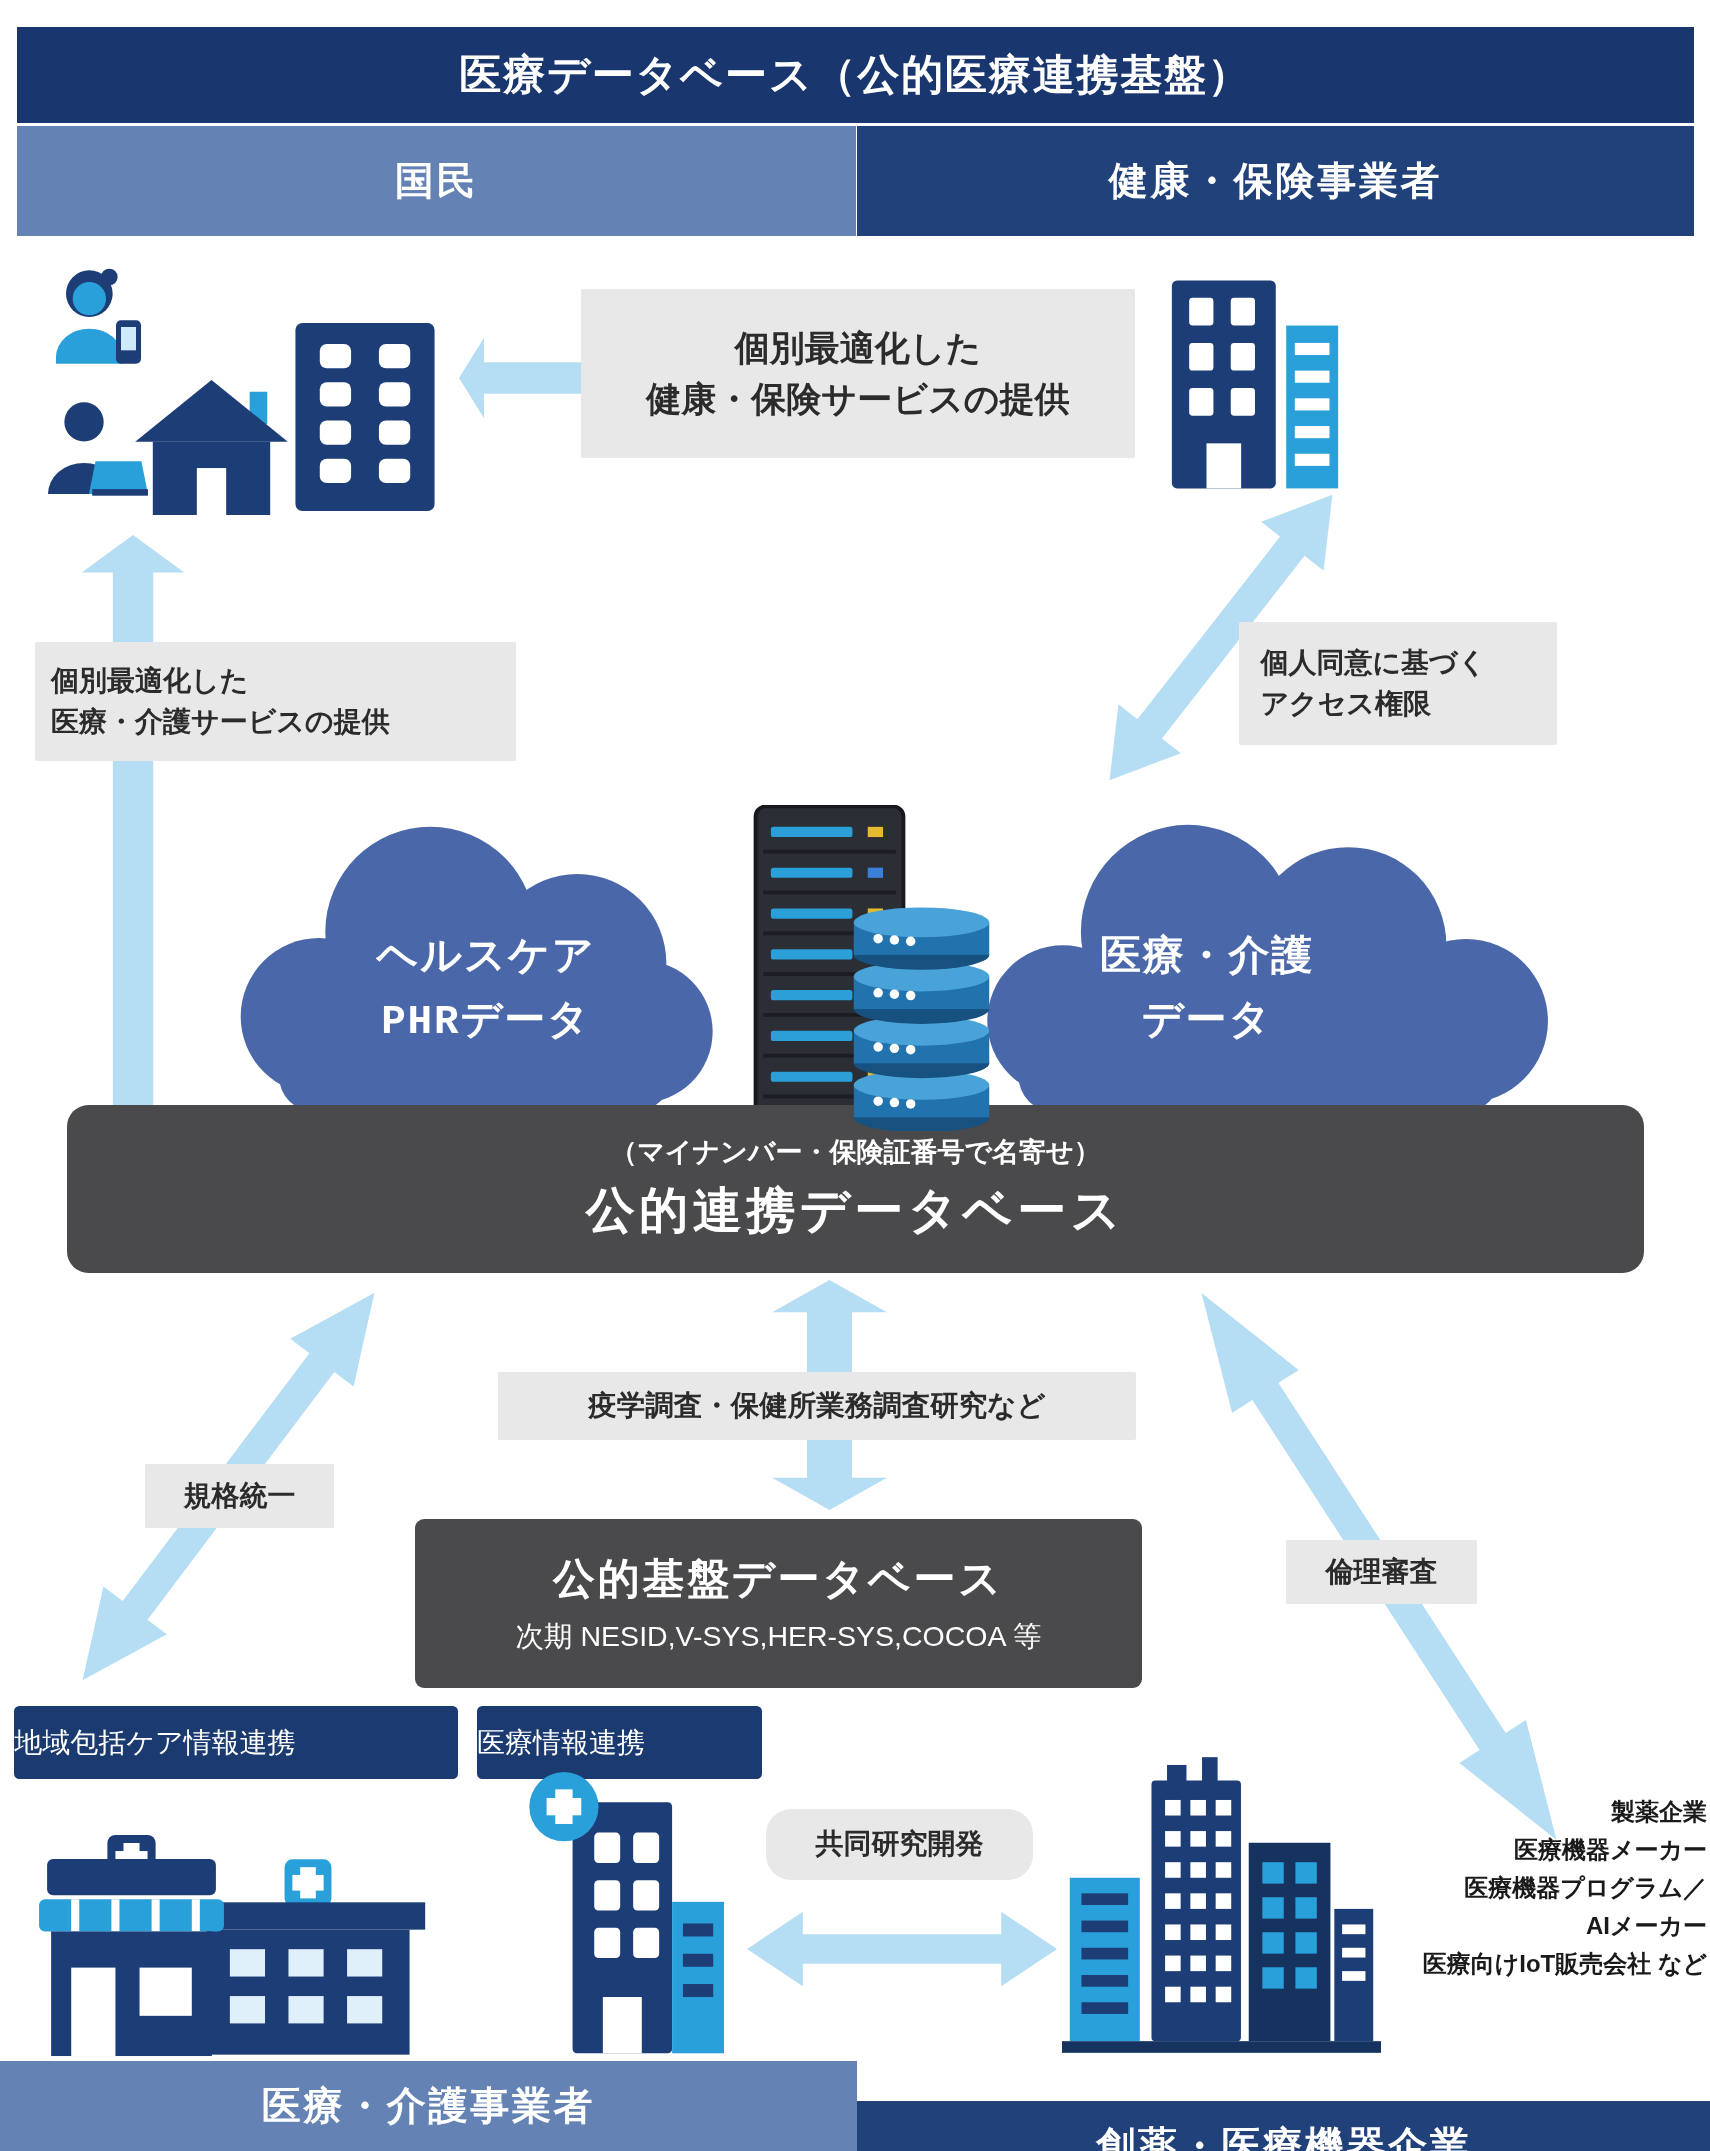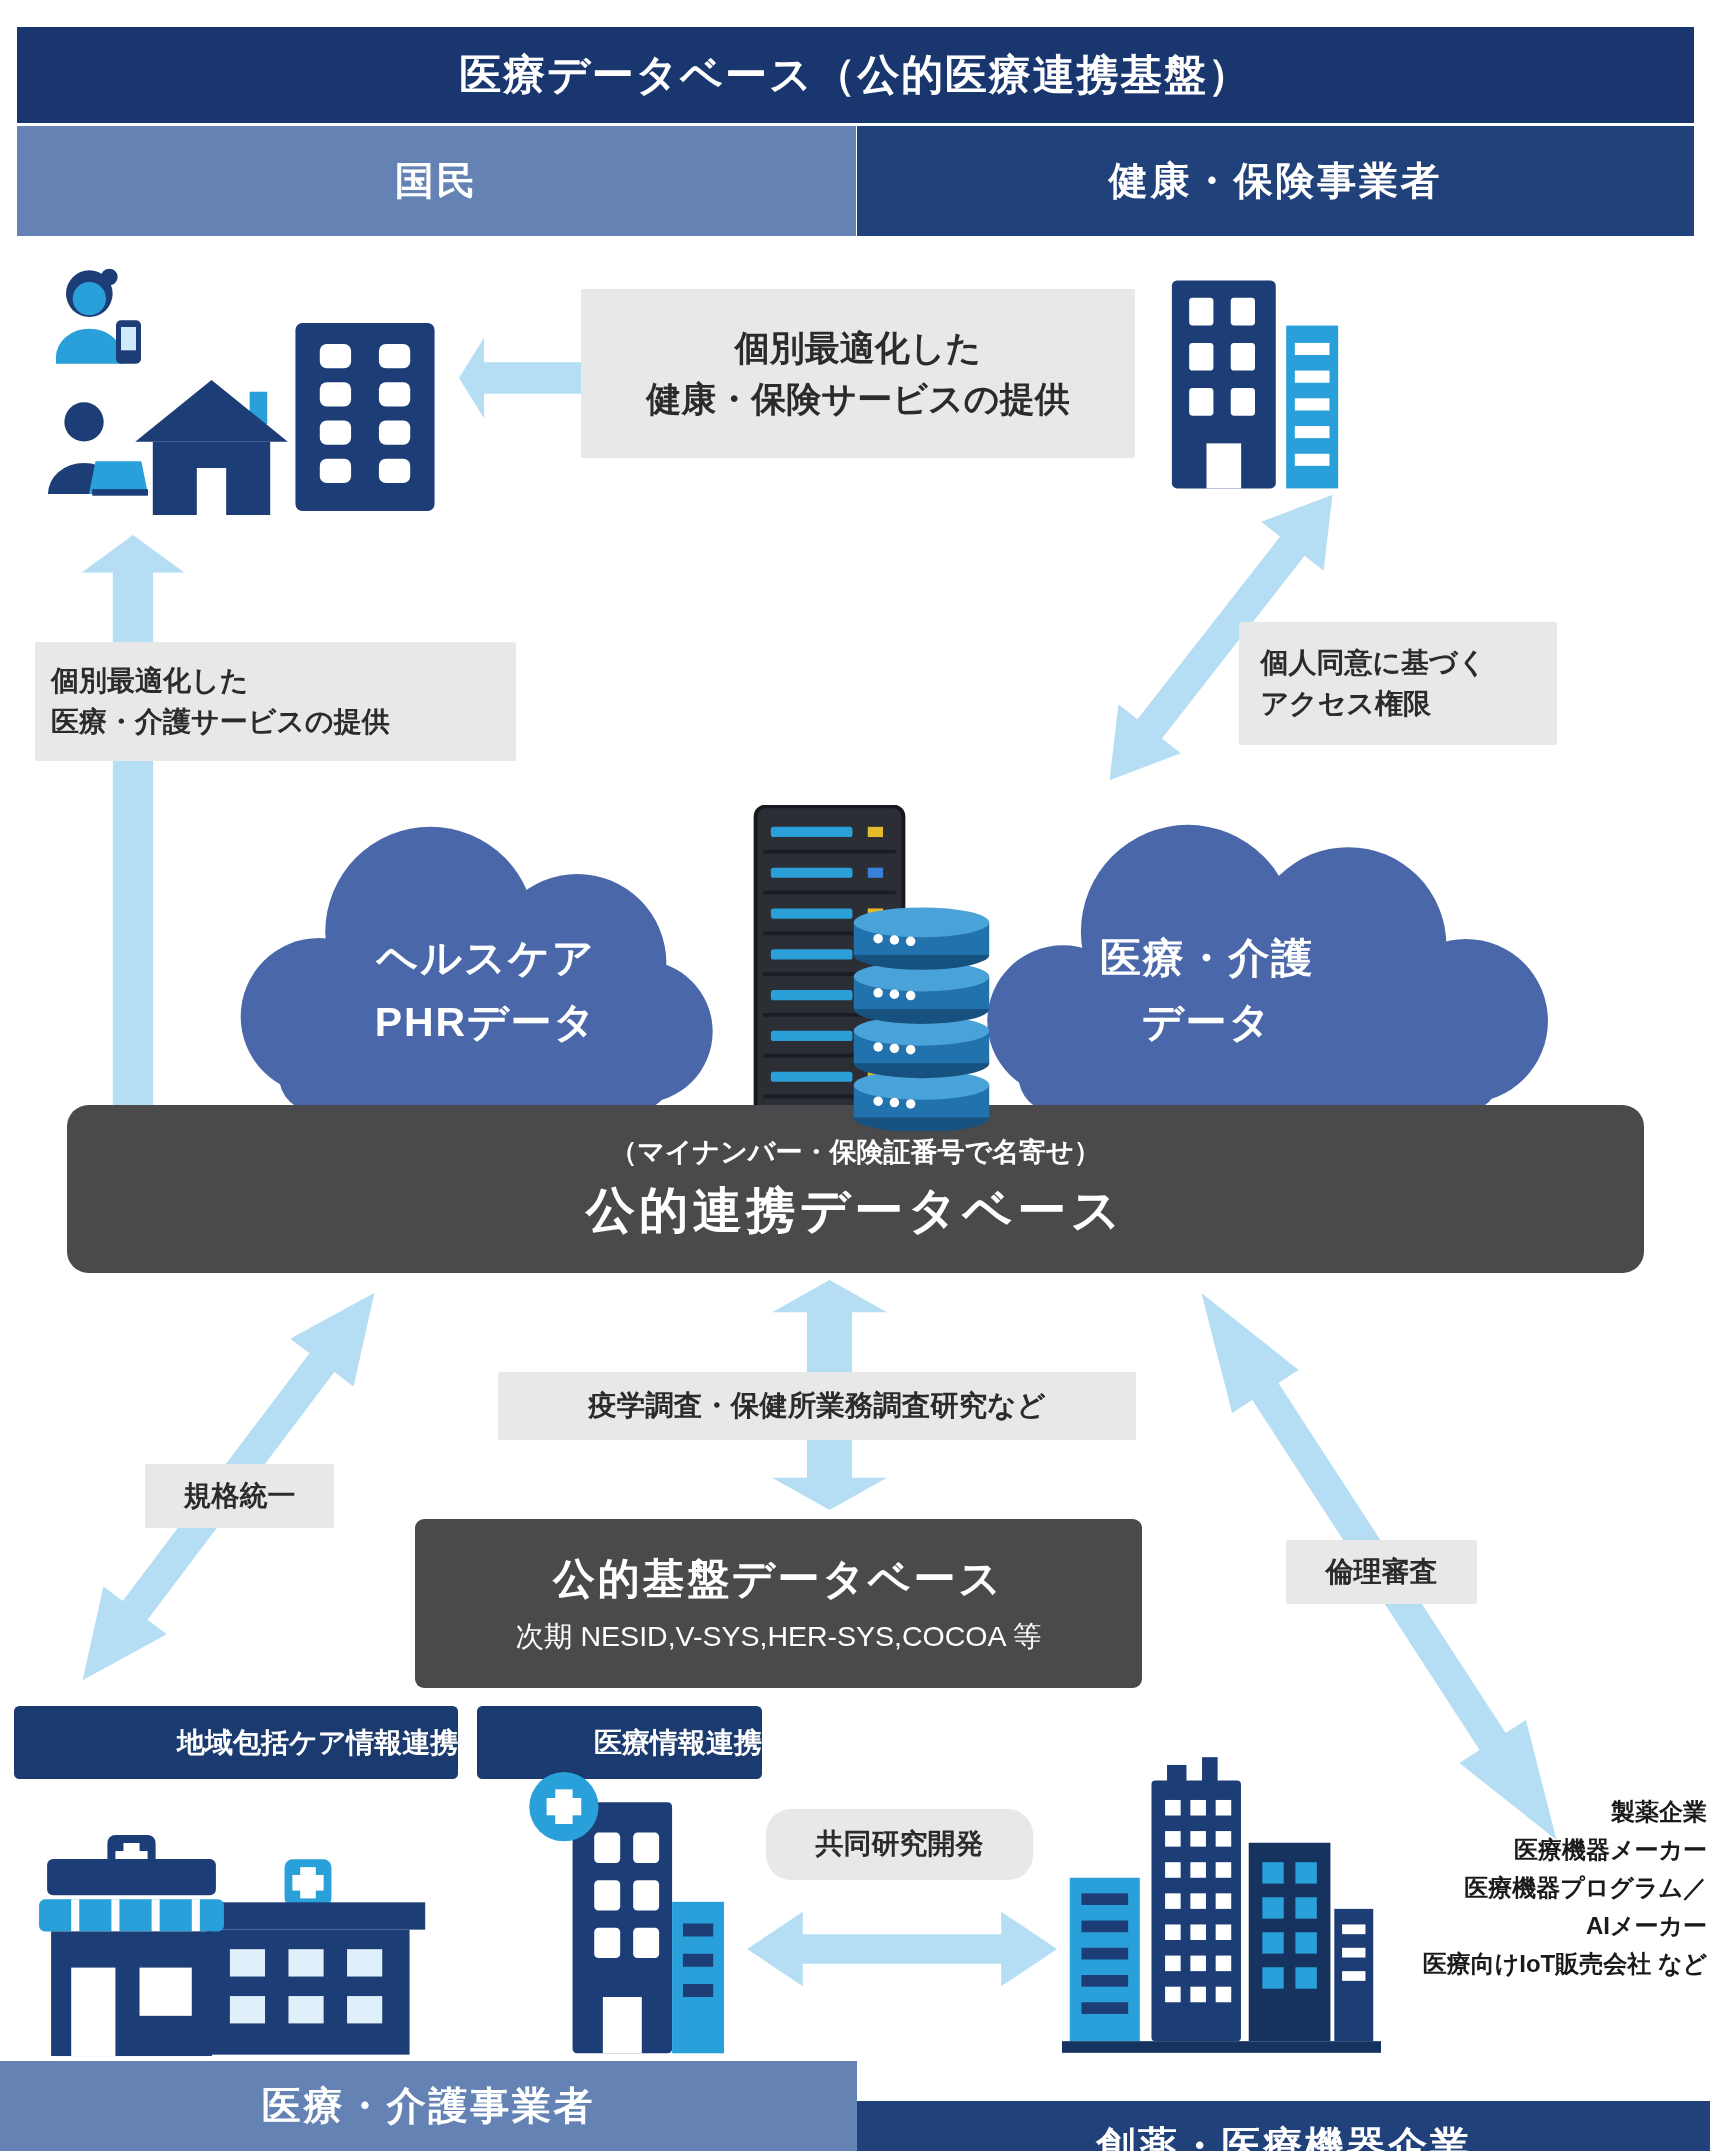--- a/index.html
+++ b/index.html
@@ -5,23 +5,23 @@
   html,body{margin:0;padding:0;background:#fff;}
   body{font-family:"Liberation Sans","DejaVu Sans",sans-serif;}
   .canvas{position:relative;width:1711px;height:2151px;background:#fff;overflow:hidden;}
   .abs{position:absolute;}
   .hdr{display:flex;align-items:center;justify-content:center;color:#fff;font-weight:bold;}
   .hdr.main{background:#1a366e;font-size:42px;letter-spacing:1.8px;z-index:1;}
   .hdr.steel{background:#6483b4;font-size:39px;letter-spacing:2.7px;z-index:1;}
   .hdr.midnavy{background:#20417a;font-size:39px;letter-spacing:2.7px;z-index:1;}
   .graybox{background:#e8e8e8;color:#2b2b2b;font-weight:bold;display:flex;flex-direction:column;justify-content:center;z-index:7;border-radius:1.8px;line-height:1.45;}
   .graybox.center{align-items:center;text-align:center;}
-  .tag{background:#1b3a70;color:#fff;font-weight:bold;display:flex;align-items:center;justify-content:flex-end;font-size:28px;border-radius:5.3px;z-index:8;}
+  .tag{background:#1b3a70;color:#fff;font-weight:normal;display:flex;align-items:center;justify-content:flex-start;font-size:28px;border-radius:5.3px;z-index:8;}
   .darkpanel{background:#4a4a4c;color:#fff;display:flex;flex-direction:column;align-items:center;justify-content:center;z-index:5;}
-  .cloudtxt{color:#fff;font-weight:bold;font-size:41px;text-align:center;line-height:1.55;z-index:4;letter-spacing:1.8px;}
+  .cloudtxt{color:#fff;font-weight:bold;font-size:41px;text-align:center;line-height:1.55;z-index:4;letter-spacing:1.8px;font-family:Liberation Mono, monospace;}
   .sidelist{color:#1a1a1a;font-weight:bold;font-size:24px;line-height:38px;text-align:right;z-index:8;}
   .arrow{z-index:2;}
   .icon{z-index:8;}
 </style>
 </head>
 <body>
 
 <div class="canvas">
 
   <div class="abs hdr main" style="left:17px;top:27px;width:1677px;height:96px;">

